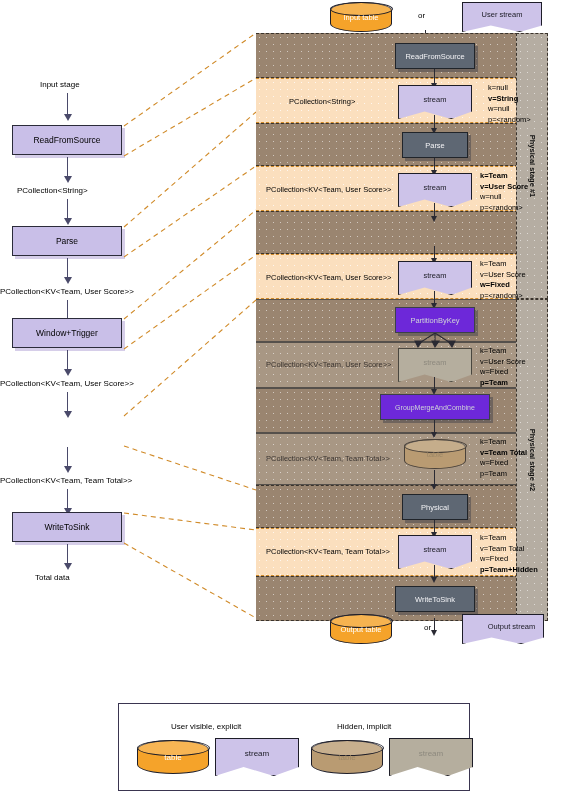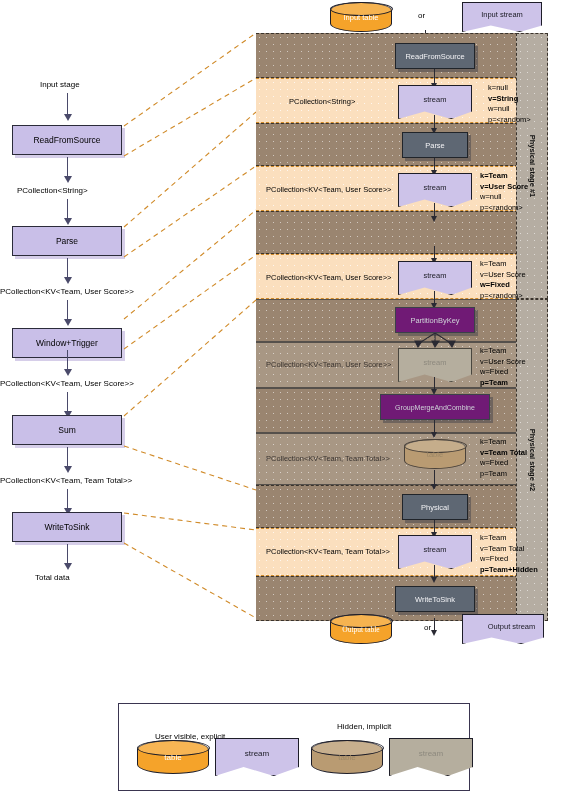--- a/index.html
+++ b/index.html
@@ -33,21 +33,21 @@
         background-image:radial-gradient(rgba(255,255,255,.55) 0.7px, transparent 0.8px);
         background-size:7px 7px;pointer-events:none;}
   .dots.light{background-image:radial-gradient(rgba(255,255,255,.75) 0.7px, transparent 0.8px);}
 
   
   .tnode{position:absolute;height:26px;background:#5e6773;
          border:1.6px solid #20242a;box-sizing:border-box;
          display:flex;align-items:center;justify-content:center;
          font-size:7.5px;color:#f2f2f5;
          box-shadow:3px 3px 0 rgba(60,60,70,.45);}
-  .tnode.hid{background:#701a75;color:#cfd3d8;border-color:#3b4049;}
+  .tnode.hid{background:#6d28d9;color:#cfd3d8;border-color:#3b4049;}
 
   
   .stream{position:absolute;width:74px;height:34px;background:#cdc3e9;
           border:1.5px solid #1d1d28;box-sizing:border-box;
           clip-path:polygon(0 0,100% 0,100% 78%,72% 100%,36% 78%,0 100%);
           display:flex;align-items:flex-start;justify-content:center;
           padding-top:9px;font-size:7.5px;color:#1b1b24;
           filter:drop-shadow(3px 3px 0 rgba(120,115,150,.45));}
   .stream.hid{background:#b5ae9e;color:#8d897e;border-color:#4a473f;filter:none;}
 
@@ -118,29 +118,28 @@
   <div class="vahead" style="left:63.5px;top:218px;"></div>
 
   <div class="lbox" style="left:12px;top:226px;">Parse</div>
 
   <div class="varrow" style="left:67px;top:258px;height:22px;"></div>
   <div class="vahead" style="left:63.5px;top:277px;"></div>
   <div class="llabel" style="left:0px;top:287px;">PCollection&lt;KV&lt;Team, User Score&gt;&gt;</div>
   <div class="varrow" style="left:67px;top:300px;height:22px;"></div>
   <div class="vahead" style="left:63.5px;top:319px;"></div>
 
-  <div class="lbox" style="left:12px;top:328px;text-align:right;">Window+Trigger</div>
+  <div class="lbox" style="left:12px;top:318px;text-align:right;">Window+Trigger</div>
 
   <div class="varrow" style="left:67px;top:350px;height:22px;"></div>
   <div class="vahead" style="left:63.5px;top:369px;"></div>
   <div class="llabel" style="left:0px;top:379px;">PCollection&lt;KV&lt;Team, User Score&gt;&gt;</div>
   <div class="varrow" style="left:67px;top:392px;height:22px;"></div>
   <div class="vahead" style="left:63.5px;top:411px;"></div>
 
-  <div class="lbox" style="left:12px;top:415px;">Sum</div>
 
   <div class="varrow" style="left:67px;top:447px;height:22px;"></div>
   <div class="vahead" style="left:63.5px;top:466px;"></div>
   <div class="llabel" style="left:0px;top:476px;">PCollection&lt;KV&lt;Team, Team Total&gt;&gt;</div>
   <div class="varrow" style="left:67px;top:489px;height:22px;"></div>
   <div class="vahead" style="left:63.5px;top:508px;"></div>
 
   <div class="lbox" style="left:12px;top:512px;">WriteToSink</div>
 
   <div class="varrow" style="left:67px;top:544px;height:22px;"></div>
@@ -165,21 +164,21 @@
 
 <div class="abs" style="left:330px;top:2px;">
   <div class="tbl" style="position:relative;left:0;top:0;">
     <div class="cap"></div>
     <span style="position:relative;z-index:2;">Input table</span>
   </div>
 </div>
 <div class="abs txt" style="left:418px;top:12px;">or</div>
 <div class="abs" style="left:462px;top:2px;">
   <div class="stream" style="position:relative;left:0;top:0;width:80px;height:30px;padding-top:7px;">
-    <span>Input stream</span>
+    <span>User stream</span>
   </div>
 </div>
 <div class="abs arrow" style="left:425px;top:30px;height:14px;"></div>
 <div class="abs ahead" style="left:421.5px;top:42px;"></div>
 
 <div id="physical">
 
   <div class="band op" style="top:0px;height:45px;">
       <div class="dots"></div>
     </div>
@@ -340,32 +339,32 @@
   <div class="ahead" style="left:174.5px;top:544px;"></div>
 
   <div class="tnode" style="left:139px;top:553px;width:80px;">WriteToSink</div>
 </div>
 
 <div class="abs arrow" style="left:434px;top:618px;height:14px;"></div>
 <div class="abs ahead" style="left:430.5px;top:630px;"></div>
 <div class="abs" style="left:330px;top:614px;">
   <div class="tbl" style="position:relative;left:0;top:0;">
     <div class="cap"></div>
-    <span style="position:relative;z-index:2;font-family:Liberation Serif, serif;">Output table</span>
+    <span style="position:relative;z-index:2;">Output table</span>
   </div>
 </div>
 <div class="abs txt" style="left:424px;top:624px;">or</div>
 <div class="abs" style="left:462px;top:614px;">
   <div class="stream" style="position:relative;left:0;top:0;width:82px;height:30px;padding-top:7px;padding-left:17px;">
     <span>Output stream</span>
   </div>
 </div>
 
 <div id="legend">
-  <div class="leg-title" style="left:36px;top:18px;margin-top:10px;">User visible, explicit</div>
+  <div class="leg-title" style="left:52px;top:18px;">User visible, explicit</div>
   <div class="leg-tbl" style="left:18px;top:36px;">
     <div class="cap"></div>
     <span style="position:relative;z-index:2;">table</span>
   </div>
   <div class="leg-stream" style="left:96px;top:34px;">
     <span>stream</span>
   </div>
 
   <div class="leg-title" style="left:218px;top:18px;">Hidden, implicit</div>
   <div class="leg-tbl hid" style="left:192px;top:36px;">

